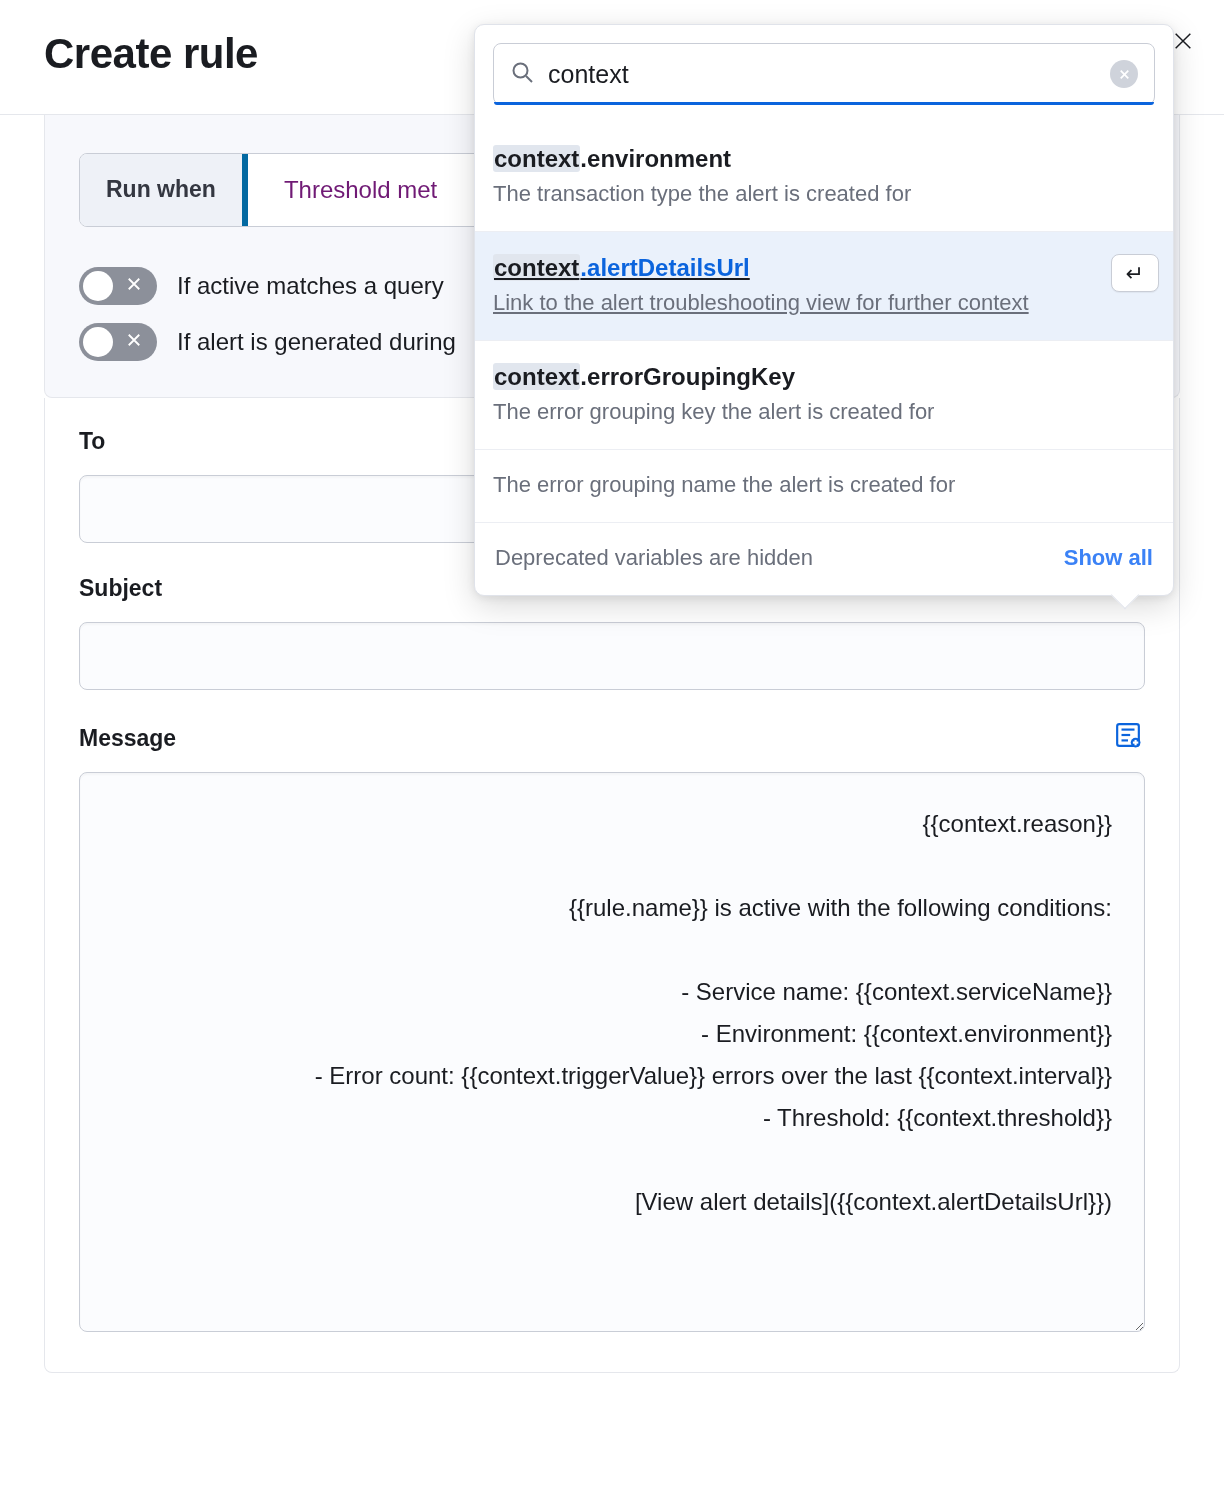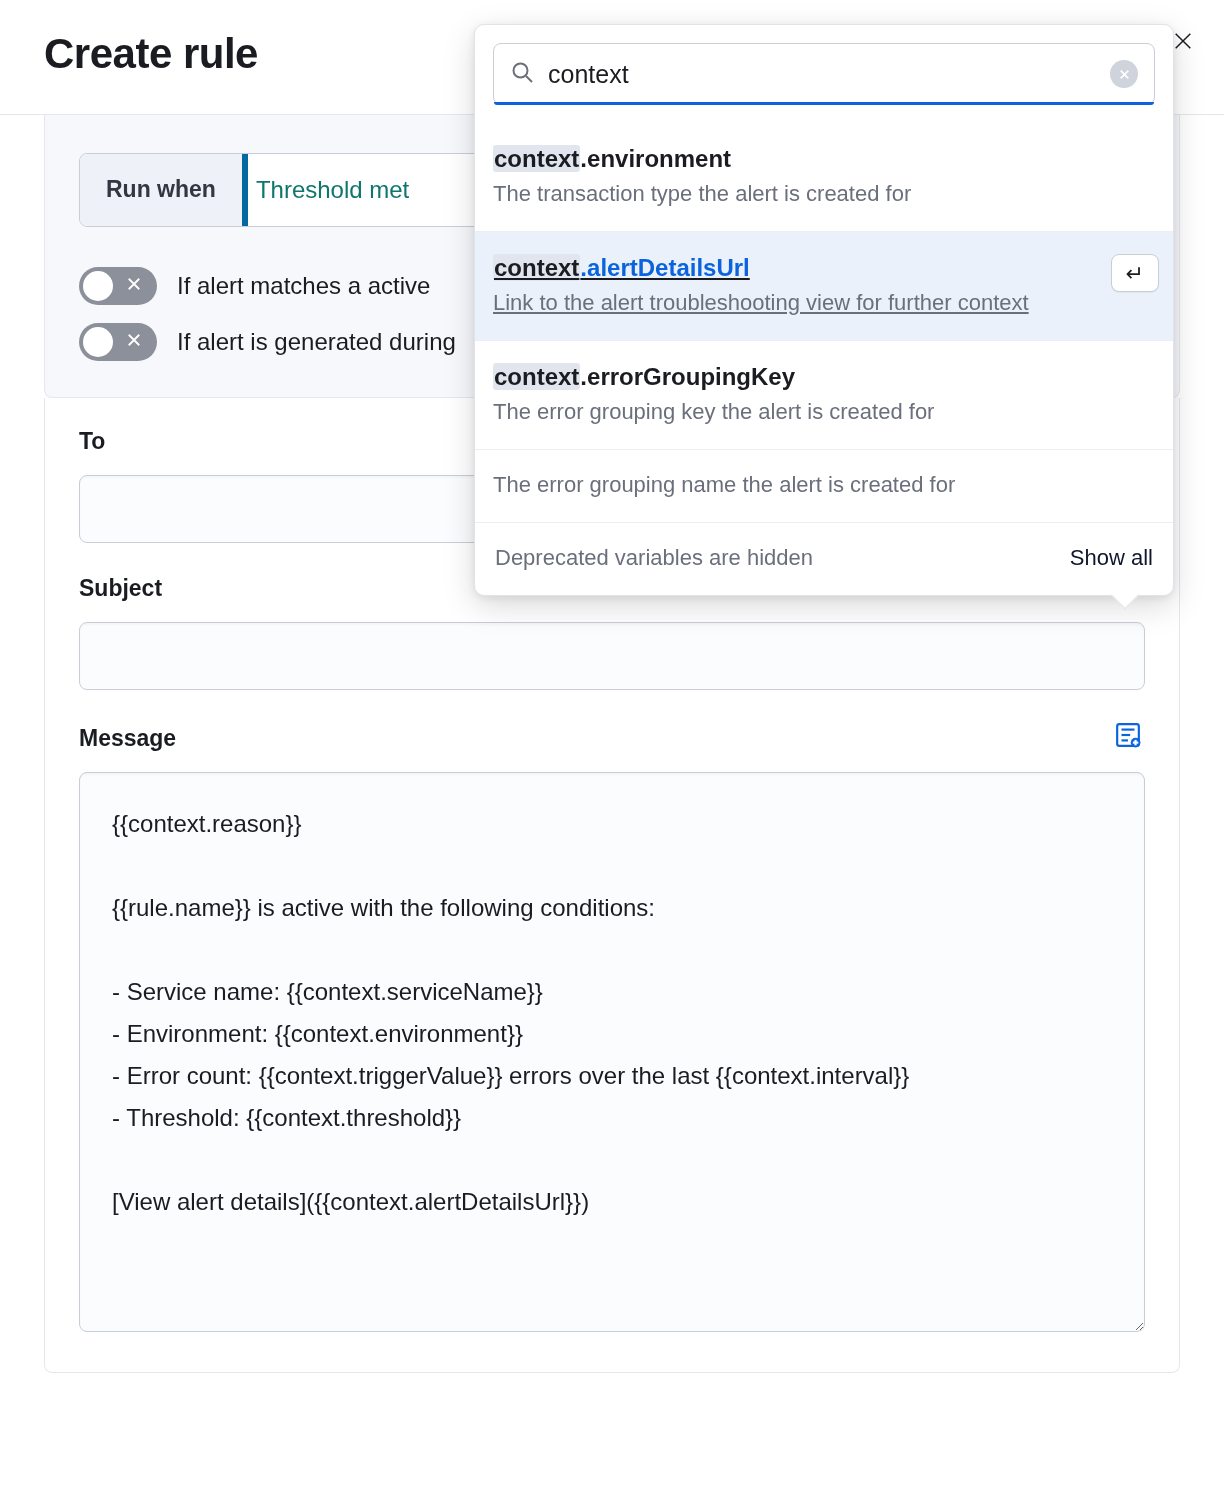--- a/index.html
+++ b/index.html
@@ -61,24 +61,24 @@
   }
   .runwhen-label {
     background: #eef1f7;
     padding: 22px 26px;
     font-size: 23px;
     font-weight: 600;
     color: #343741;
     border-right: 6px solid #0369a1;
   }
   .runwhen-value {
-    padding: 22px 8px;
+    padding: 22px 36px;
     font-size: 24px;
     font-weight: 400;
-    color: #0f766e;
+    color: #701a75;
   }
 
   .toggle-row {
     display: flex;
     align-items: center;
     gap: 20px;
     margin-bottom: 18px;
   }
   .switch {
     width: 78px;
@@ -156,20 +156,21 @@
     border-radius: 8px;
     background: #fbfcfe;
     box-shadow: inset 0 2px 2px rgba(0,0,0,0.03);
     padding: 30px 32px;
     font-size: 24px;
     line-height: 1.75;
     font-family: inherit;
     resize: both;
     white-space: pre-wrap;
     overflow: auto;
+    text-align: right;
   }
 
   
   .popover {
     position: absolute;
     top: 24px;
     left: 474px;
     width: 700px;
     background: #fff;
     border: 1px solid #e0e3ea;
@@ -269,21 +270,21 @@
     box-shadow: 0 1px 1px rgba(0,0,0,0.05);
   }
   .pop-foot {
     display:flex;
     justify-content: space-between;
     align-items:center;
     padding: 22px 20px 24px 20px;
     font-size: 22px;
   }
   .pop-foot .muted { color:#6a6f7b; }
-  .pop-foot .link { color:#0f172a; font-weight:400; }
+  .pop-foot .link { color:#3b82f6; font-weight:700; }
 
 </style>
 </head>
 <body>
 
 <div class="header">
   <div class="header-title">Create rule</div>
 </div>
 <div class="close-x">
   <svg viewBox="0 0 24 24" fill="none">
@@ -297,21 +298,21 @@
     <div class="runwhen-value">Threshold met</div>
   </div>
 
   <div class="toggle-row">
     <div class="switch">
       <div class="knob"></div>
       <span class="xmark"><svg viewBox="0 0 24 24" fill="none">
             <path d="M5 5 L19 19 M19 5 L5 19"></path>
           </svg></span>
     </div>
-    <div class="toggle-text">If alert matches a active</div>
+    <div class="toggle-text">If active matches a query</div>
   </div>
 
   <div class="toggle-row" style="margin-bottom:0;">
     <div class="switch">
       <div class="knob"></div>
       <span class="xmark"><svg viewBox="0 0 24 24" fill="none">
             <path d="M5 5 L19 19 M19 5 L5 19"></path>
           </svg></span>
     </div>
     <div class="toggle-text">If alert is generated during</div>

